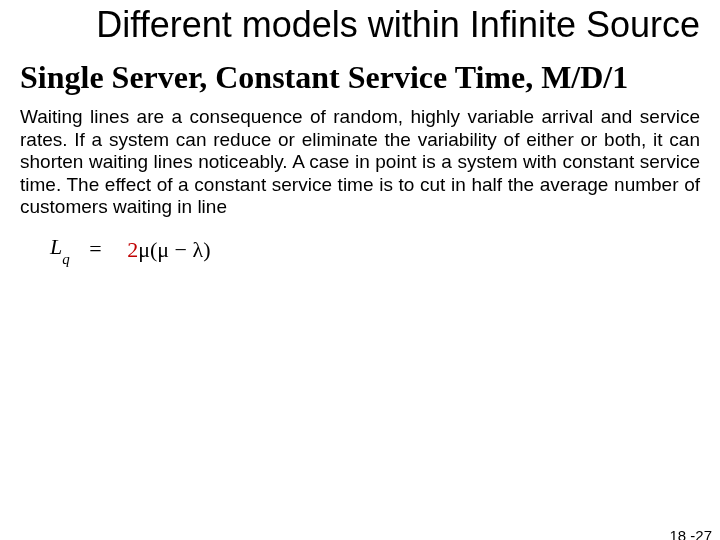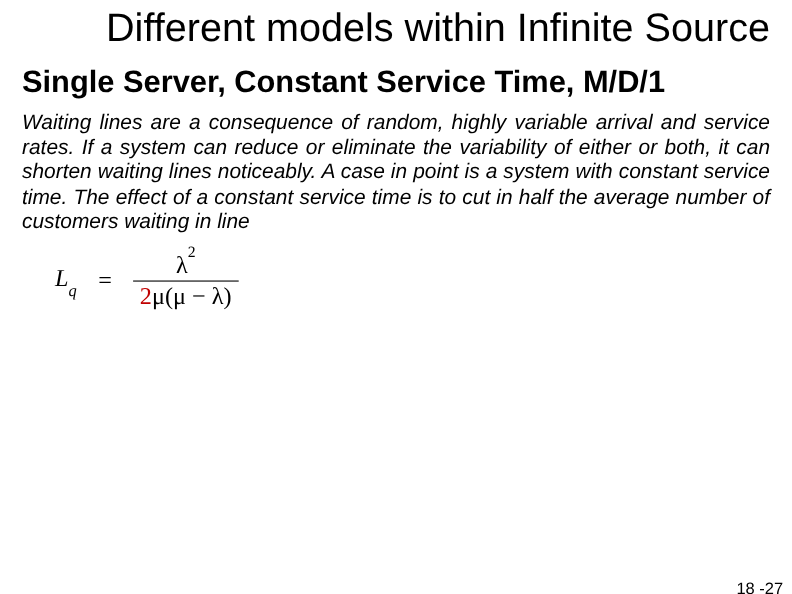--- a/index.html
+++ b/index.html
@@ -21,30 +21,30 @@
     position: relative;
   }
   .title {
     font-size: 36px;
     text-align: right;
     margin: 4px 0 14px 0;
     line-height: 1.15;
     font-weight: 400;
   }
   .subhead {
-    font-size: 28px;
+    font-size: 32px;
     font-weight: bold;
     margin: 0 0 10px 0;
+    font-family: Liberation Serif, serif;
   }
   .body1 {
     font-size: 19px;
     text-align: justify;
     line-height: 1.18;
     margin: 0 0 16px 0;
-    font-style: italic;
   }
   .formula-wrap {
     margin: 10px 0 20px 30px;
   }
   .formula {
     font-family: "Times New Roman", Times, serif;
     font-size: 22px;
   }
   .formula .lhs {
     font-style: italic;
@@ -106,21 +106,20 @@
 
   <div class="subhead">Single Server, Constant Service Time, M/D/1</div>
 
   <p class="body1">Waiting lines are a consequence of random, highly variable arrival and service rates. If a system can reduce or eliminate the variability of either or both, it can shorten waiting lines noticeably. A case in point is a system with constant service time. The effect of a constant service time is to cut in half the average number of customers waiting in line</p>
 
   <div class="formula-wrap">
     <span class="formula">
       <span class="lhs"><span>L</span><sub>q</sub></span>
       <span class="eq">=</span>
       <span class="frac">
-        <span class="num"><span>λ</span><sup>2</sup></span>
         <span class="den"><span class="two">2</span><span>μ</span>(<span>μ</span> − <span>λ</span>)</span>
       </span>
     </span>
   </div>
 
 
   <div class="pagenum">18 -27</div>
 </div>
 
 </body></html>

